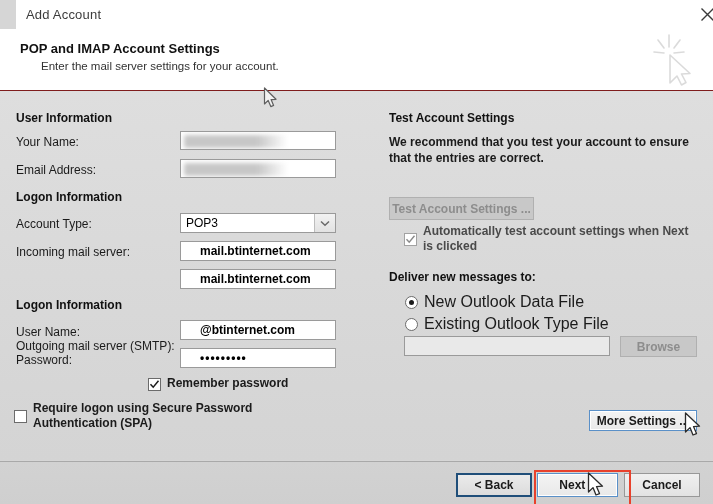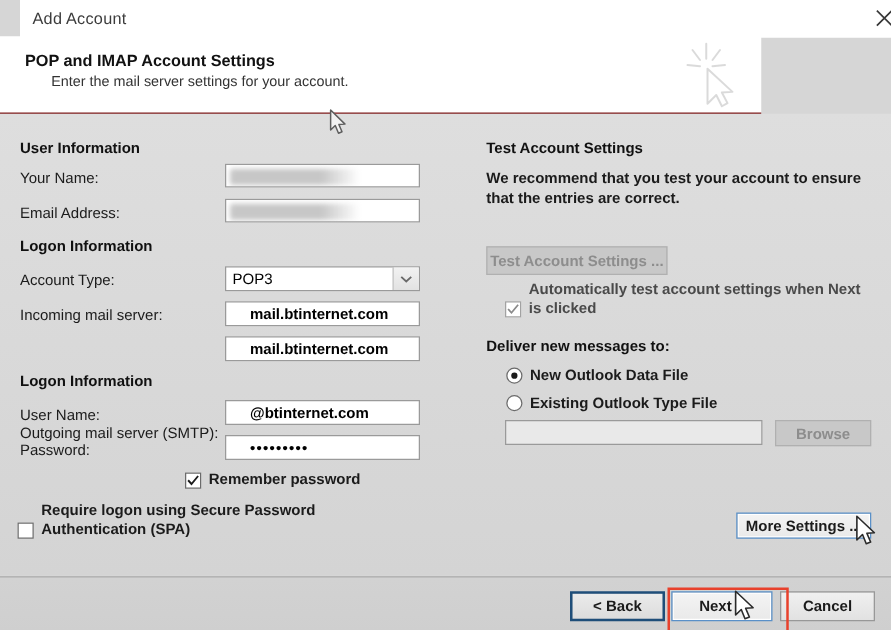--- a/index.html
+++ b/index.html
@@ -45,21 +45,21 @@
     align-items: center;
     justify-content: center;
     cursor: pointer;
   }
   .close-btn svg { display: block; }
 
   
   .header {
     position: absolute;
     left: 0; top: 29px;
-    width: 609px; height: 61px;
+    width: 713px; height: 61px;
     background: #ffffff;
     border-bottom: 5px solid #7f1d1d;
   }
   .header-title {
     position: absolute;
     left: 20px; top: 12px;
     font-size: 13px;
     font-weight: bold;
     color: #111111;
   }
@@ -162,21 +162,21 @@
     display: flex;
     align-items: center;
     justify-content: center;
   }
   .cb-arrow svg { display: block; }
 
   
   .cbx-row {
     position: absolute;
     display: flex;
-    align-items: flex-end;
+    align-items: center;
     cursor: pointer;
   }
   .cbx-box {
     box-sizing: border-box;
     width: 13px; height: 13px;
     background: #ffffff;
     border: 1px solid #6b6b6b;
     flex: 0 0 auto;
     margin-top: 1px;
     position: relative;
@@ -210,22 +210,22 @@
   .radio-dot.on::after {
     content: "";
     position: absolute;
     left: 3px; top: 3px;
     width: 5px; height: 5px;
     border-radius: 50%;
     background: #1b1b1b;
   }
   .radio-label {
     margin-left: 6px;
-    font-size: 12px;
-    font-weight: bold;
+    font-size: 16px;
+    font-weight: normal;
     color: #1b1b1b;
   }
 
   
   .btn {
     position: absolute;
     box-sizing: border-box;
     background: linear-gradient(180deg, #f0f0f0 0%, #e2e2e2 100%);
     border: 1px solid #989898;
     font-size: 12px;

